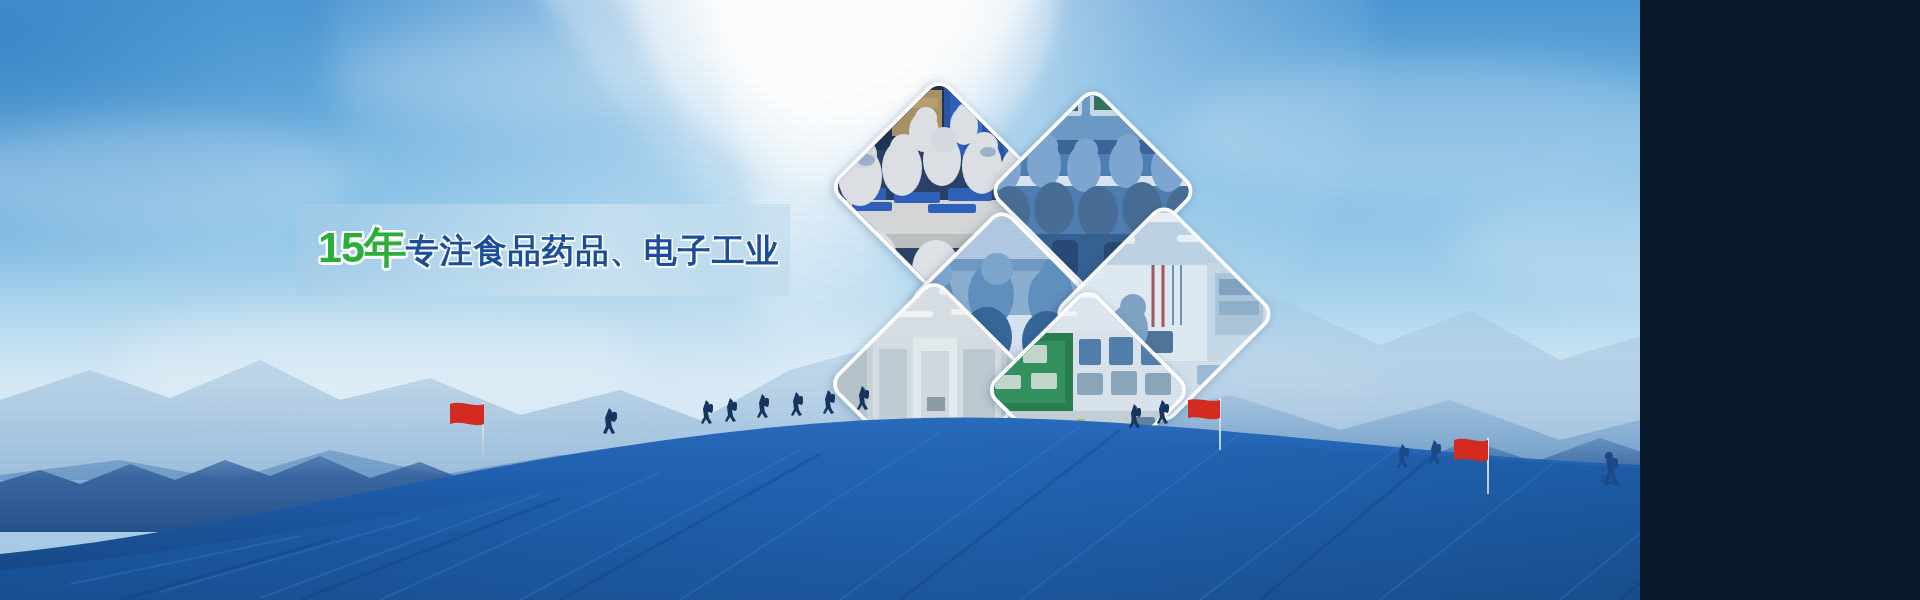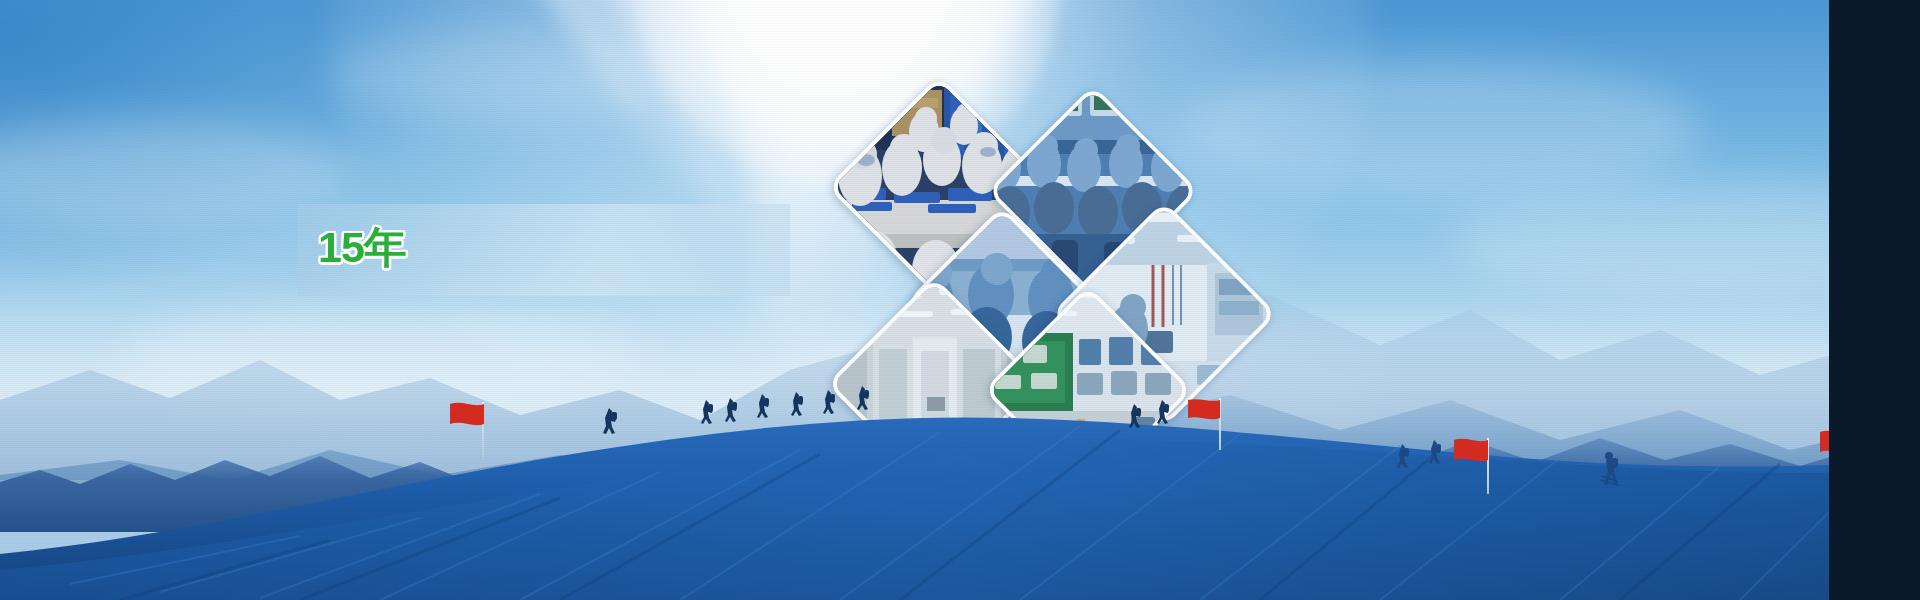--- a/index.html
+++ b/index.html
@@ -1,18 +1,18 @@
 <!DOCTYPE html>
 <html><head>
 <meta charset="utf-8">
 <style>
   html,body{margin:0;padding:0;background:#0b1a2b;}
   *{box-sizing:border-box;}
   #banner{
-    position:relative;width:1829px;height:600px;overflow:hidden;
+    position:relative;width:1640px;height:600px;overflow:hidden;
     font-family:"Liberation Sans","DejaVu Sans",sans-serif;
     background:linear-gradient(180deg,#4f9ad6 0%,#6bb0e2 18%,#8fc6ea 38%,#b7dcf1 55%,#cfe6f3 70%,#bcd9ee 85%,#9cc3e2 100%);
   }
 
   
   .sky-base{position:absolute;inset:0;
     background:linear-gradient(180deg,#4c97d4 0%,#63aade 14%,#85c1e8 32%,#abd5ef 50%,#c6e1f2 64%,#b6d5ec 80%,#9ec4e3 100%);}
   .sky-left-blue{position:absolute;left:0;top:0;width:46%;height:62%;
     background:radial-gradient(ellipse 70% 90% at 0% 10%, rgba(56,134,200,.85) 0%, rgba(74,150,211,.45) 45%, rgba(120,180,225,0) 78%);}
   .sun-core{position:absolute;left:640px;top:-230px;width:420px;height:420px;border-radius:50%;
@@ -151,20 +151,21 @@
 
   <div class="mt" style="top:408px;height:130px;">
     <svg viewBox="0 0 1920 130" preserveAspectRatio="none">
       <path fill="#16355f" fill-opacity=".85" d="M1300,130 L1330,86 L1352,100 L1378,62 L1400,84 L1424,54 L1452,80 L1478,58 L1500,92 L1530,70 L1556,100 L1584,78 L1612,108 L1650,86 L1690,112 L1740,92 L1790,118 L1840,100 L1890,124 L1920,110 L1920,130 Z"></path>
     </svg>
   </div>
 
   <div class="headline-panel">
     <div class="line line1">
       <span class="years">15年</span>
+        <span class="hl-blue">专注食品药品、电子工业</span>
     </div>
   </div>
 
   <div id="collage">
 
     <div class="dia" style="left:24px;top:22px;width:158px;height:158px;">
       <div class="inner">
         <svg viewBox="0 0 214 214">
           <rect width="214" height="214" fill="#2c3f63"></rect>
           <rect y="0" width="214" height="70" fill="#1e2f4e"></rect>

